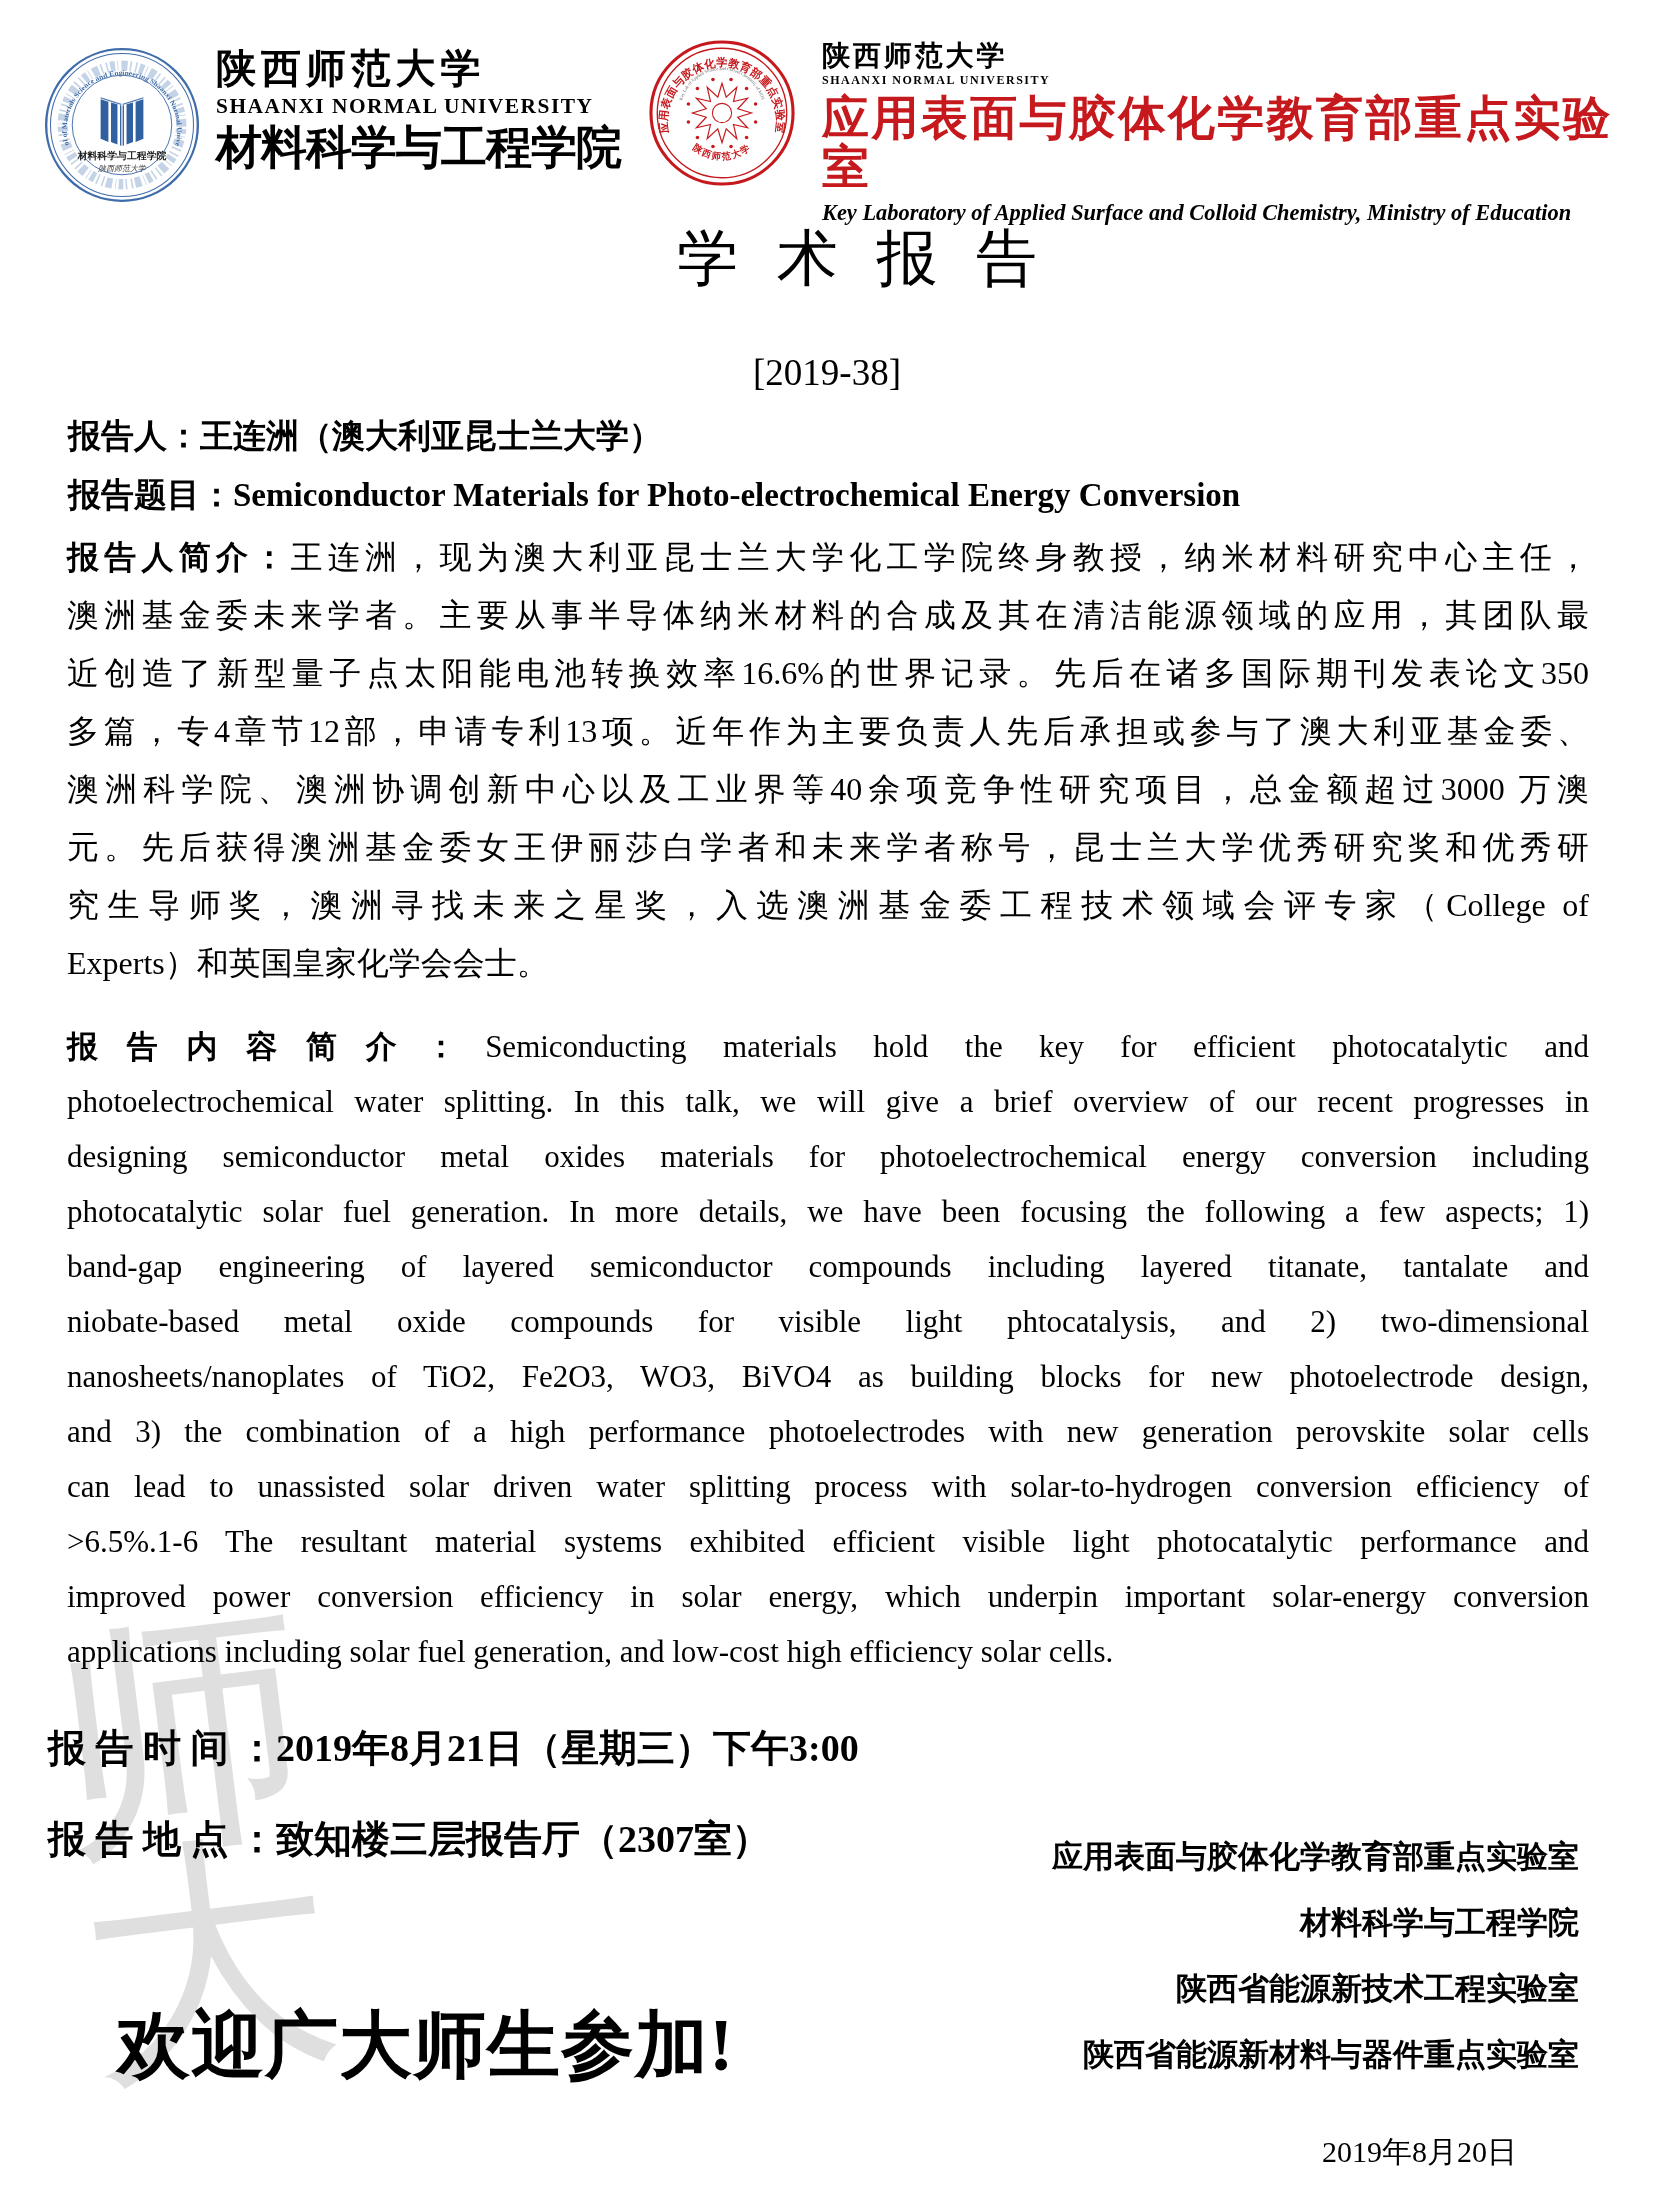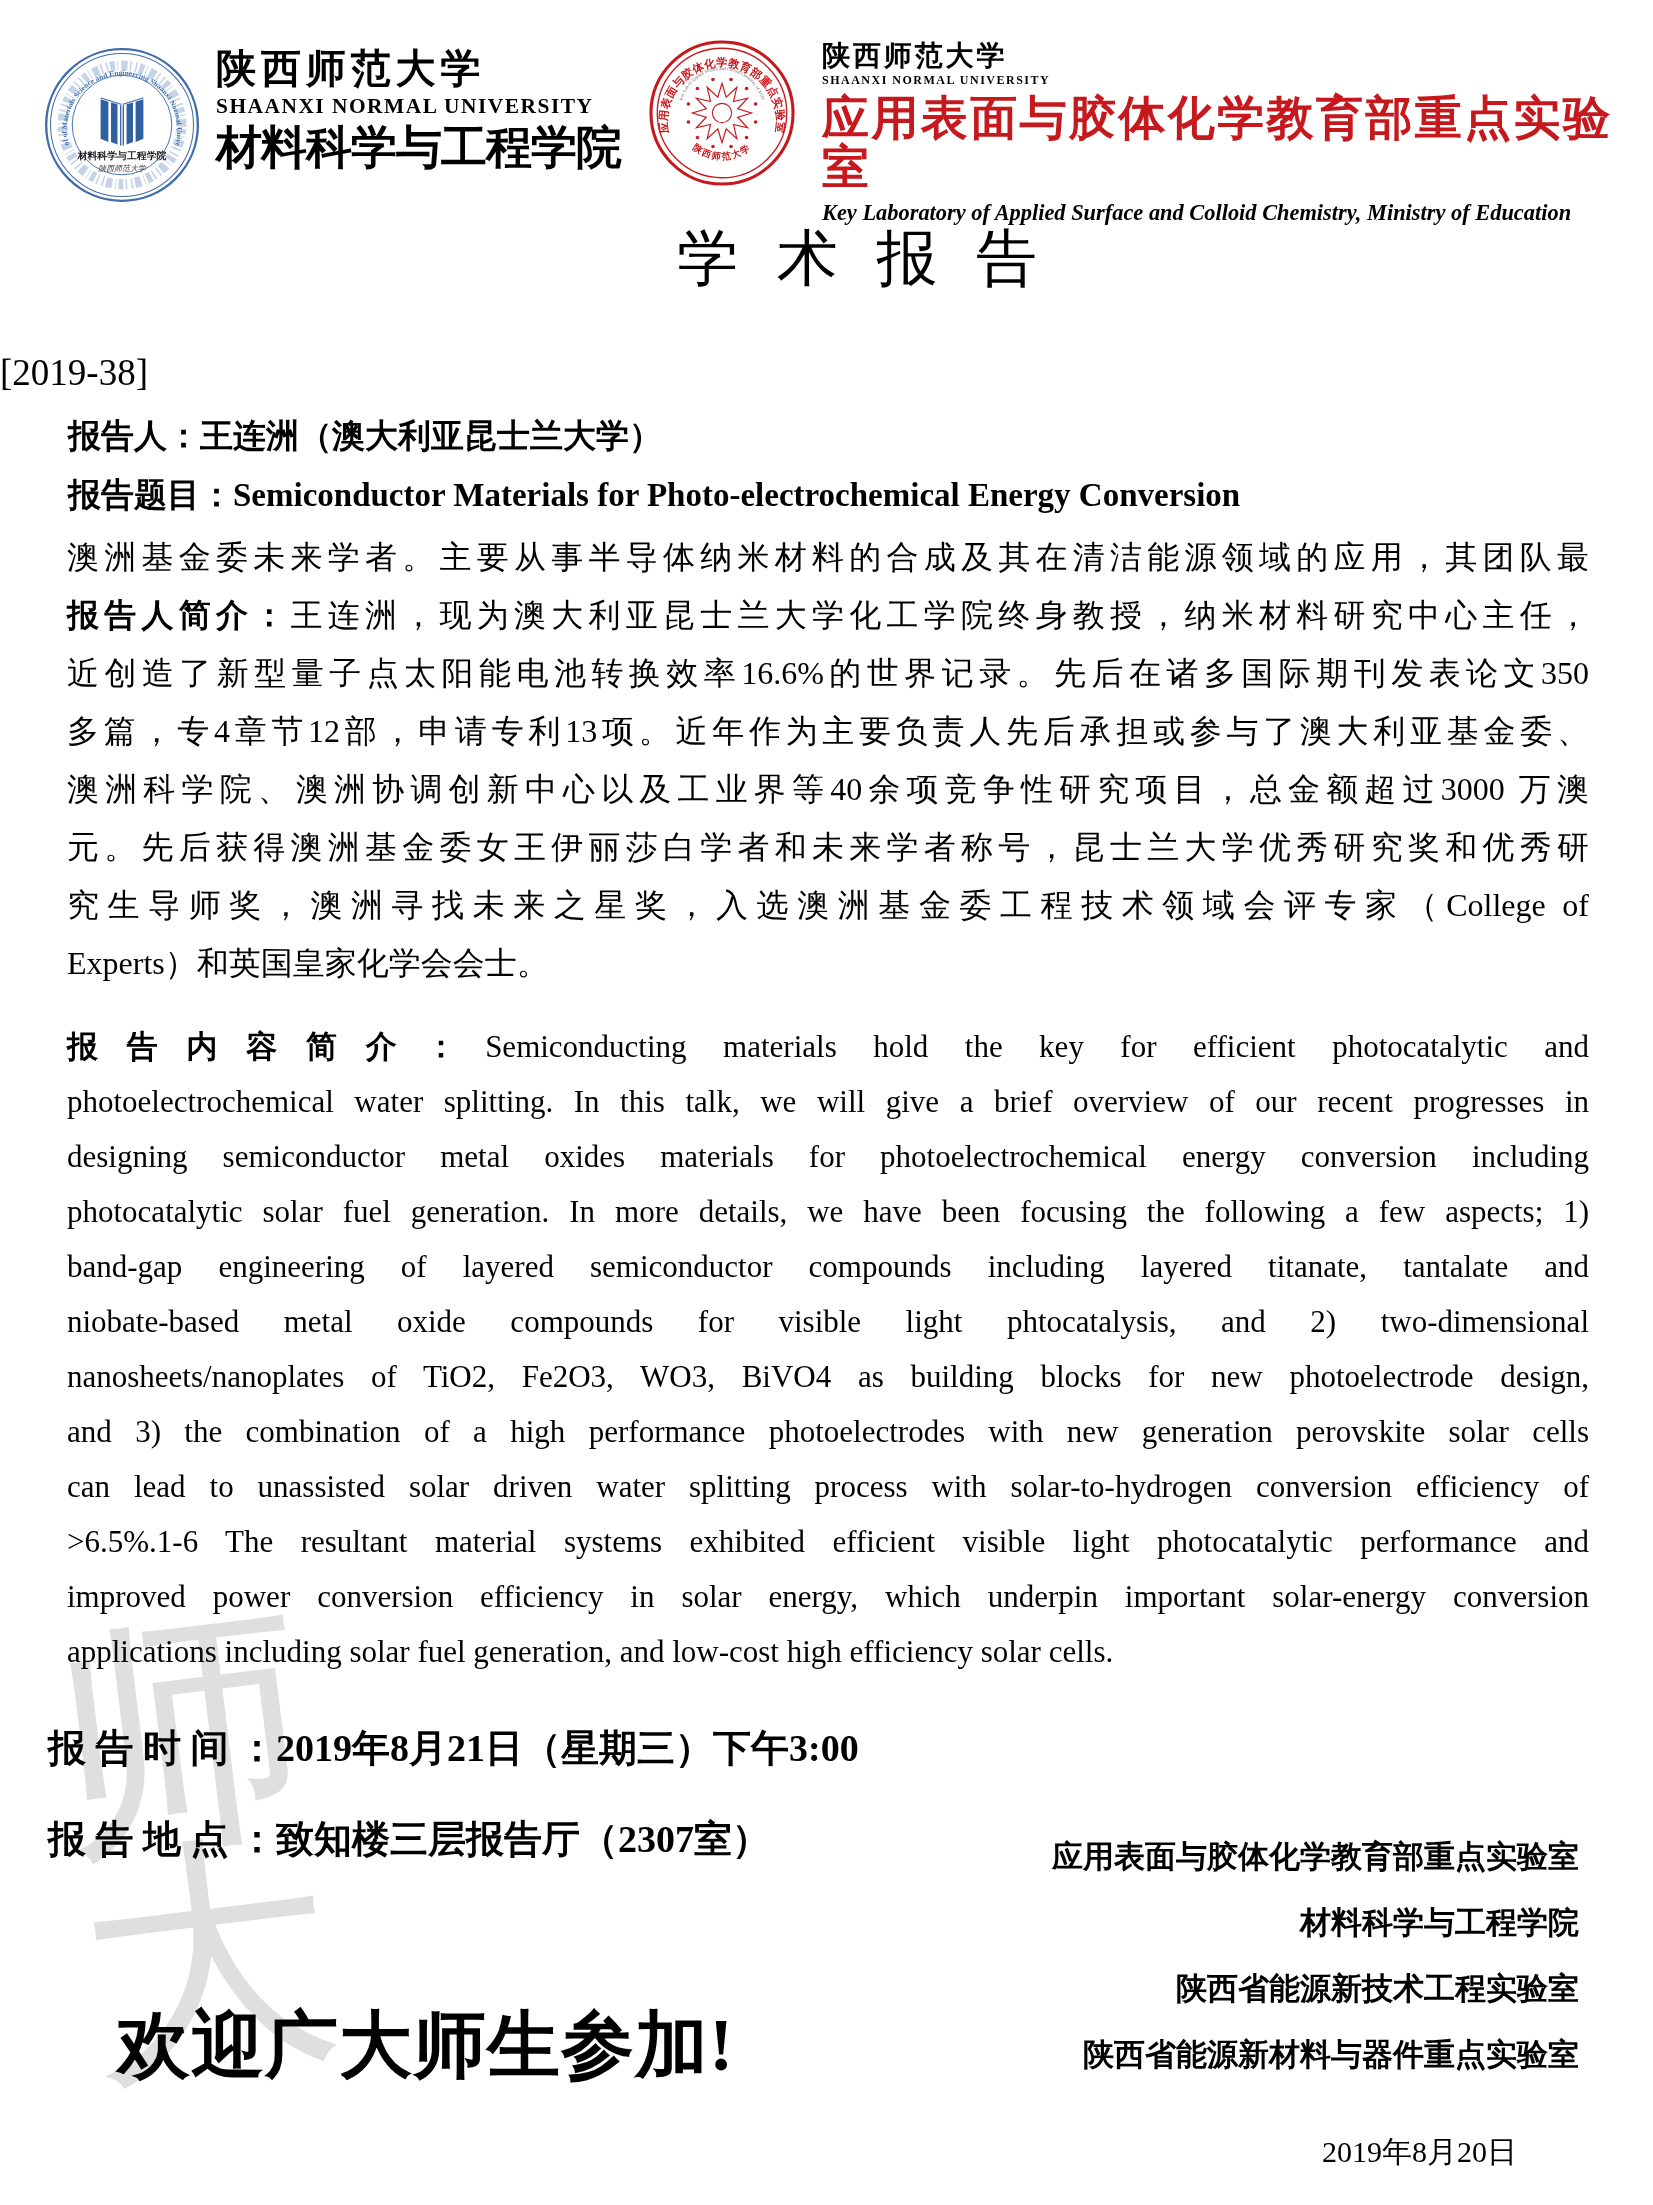--- a/index.html
+++ b/index.html
@@ -25,21 +25,21 @@
   .school-cn{font-size:46px;font-weight:900;letter-spacing:-1px;margin-top:4.9px;line-height:1.05;}
   .school-en{font-size:20.4px;font-weight:bold;margin-top:3.9px;}
   .callig2{font-size:28px;font-weight:bold;letter-spacing:2.9px;line-height:1.05;}
   .enuniv2{font-size:12px;font-weight:bold;letter-spacing:1.5px;margin-top:2.9px;}
   .lab-cn{font-size:47px;font-weight:900;letter-spacing:2.4px;margin-top:5.8px;line-height:1.05;}
   .lab-en{font-size:22.4px;font-style:italic;font-weight:600;margin-top:6.8px;}
 
   
   #main-title{position:absolute;left:0;top:225px;width:100%;text-align:center;z-index:1;
               font-size:61px;letter-spacing:11.7px;line-height:1.1;margin-left:36px;}
-  #title-number{position:absolute;left:0;top:351px;width:100%;font-size:37px;z-index:1;}
+  #title-number{position:absolute;left:0;top:351px;width:100%;text-align:center;font-size:37px;z-index:1;}
 
   
   #speaker-line{position:absolute;left:68px;top:414px;font-size:33px;z-index:1;text-align:center;}
   #talktitle-line{position:absolute;left:68px;top:473px;font-size:33px;z-index:1;}
 
   
   #bio{position:absolute;left:67px;top:528px;width:1522px;font-size:32px;z-index:1;}
   #bio .jline{height:58px;line-height:58px;}
   #abstract{position:absolute;left:67px;top:1019px;width:1522px;font-size:31px;z-index:1;}
   #abstract .jline{height:55px;line-height:55px;}
@@ -148,22 +148,22 @@
 
   <div id="speaker-line">
     <span class="b">报告人：</span><span class="b">王连洲（澳大利亚昆士兰大学）</span>
   </div>
 
   <div id="talktitle-line">
     <span class="b">报告题目：</span><span class="b">Semiconductor Materials for Photo-electrochemical Energy Conversion</span>
   </div>
 
   <div id="bio">
+    <div class="jline"><span class="b">报告人简介：</span><span>王连洲，现为澳大利亚昆士兰大学化工学院终身教授，纳米材料研究中心主任，</span></div>
     <div class="jline">澳洲基金委未来学者。主要从事半导体纳米材料的合成及其在清洁能源领域的应用，其团队最</div>
-    <div class="jline"><span class="b">报告人简介：</span><span>王连洲，现为澳大利亚昆士兰大学化工学院终身教授，纳米材料研究中心主任，</span></div>
     <div class="jline">近创造了新型量子点太阳能电池转换效率16.6%的世界记录。先后在诸多国际期刊发表论文350</div>
     <div class="jline">多篇，专4章节12部，申请专利13项。近年作为主要负责人先后承担或参与了澳大利亚基金委、</div>
     <div class="jline">澳洲科学院、澳洲协调创新中心以及工业界等40余项竞争性研究项目，总金额超过3000 万澳</div>
     <div class="jline">元。先后获得澳洲基金委女王伊丽莎白学者和未来学者称号，昆士兰大学优秀研究奖和优秀研</div>
     <div class="jline">究生导师奖，澳洲寻找未来之星奖，入选澳洲基金委工程技术领域会评专家（College of</div>
     <div class="jline last">Experts）和英国皇家化学会会士。</div>
   </div>
 
   <div id="abstract">
     <div class="jline"><span class="b">报告内容简介：</span><span>Semiconducting materials hold the key for efficient photocatalytic and</span></div>

